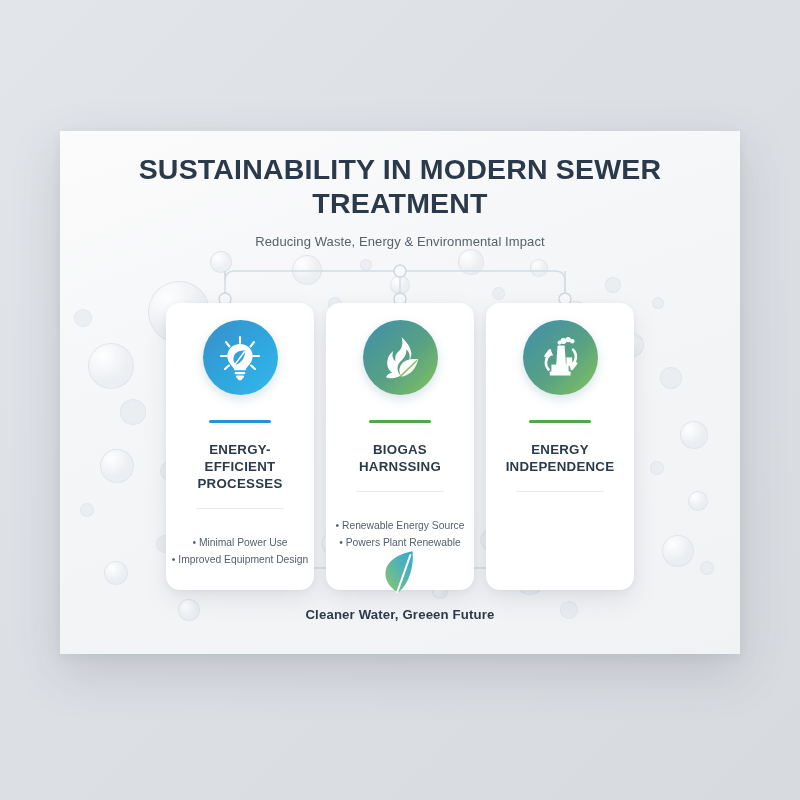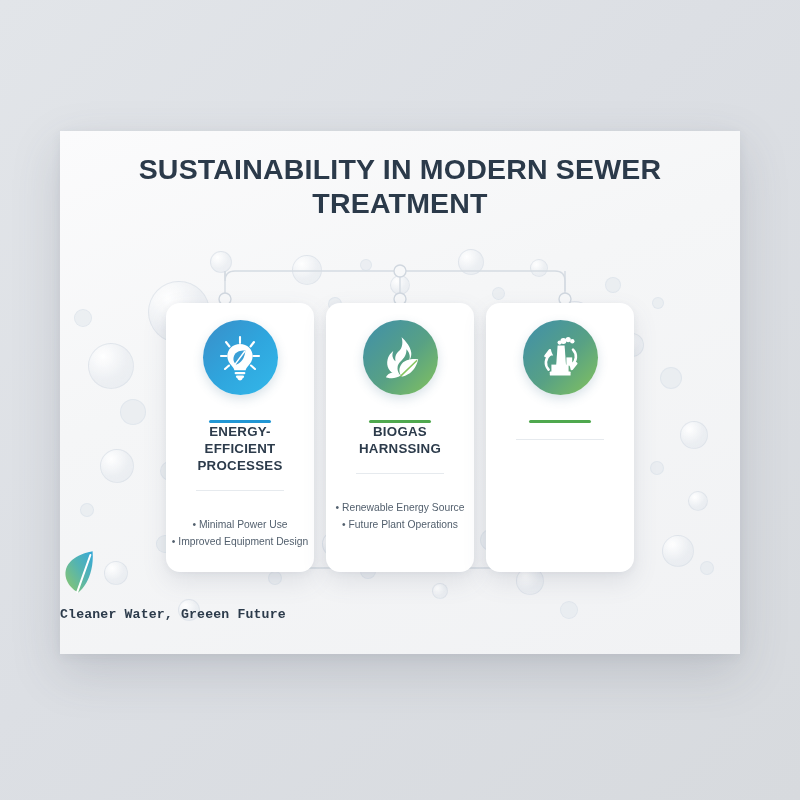--- a/index.html
+++ b/index.html
@@ -126,21 +126,21 @@
   .icon-circle svg { display: block; }
 
   .accent-bar {
     width: 62px;
     height: 3px;
     border-radius: 2px;
     margin-top: 25px;
   }
 
   .card-title {
-    margin-top: 0;
+    margin-top: 18px;
     font-size: 13.3px;
     font-weight: bold;
     color: #2c3b4b;
     text-align: center;
     line-height: 1.28;
     letter-spacing: 0.25px;
     text-transform: uppercase;
   }
 
   .card-divider {
@@ -167,22 +167,21 @@
   }
 
   
   #footer {
     position: absolute;
     left: 0; right: 0;
     top: 418px;
     z-index: 4;
     display: flex;
     flex-direction: column;
-    align-items: flex-start;
-    font-family: Liberation Mono, monospace;
+    align-items: center;
   }
   #footer-leaf { display: block; }
   #footer-text {
     margin-top: 12px;
     font-size: 13.2px;
     font-weight: bold;
     color: #2c3b4b;
     letter-spacing: 0.15px;
   }
 </style>
@@ -233,20 +232,21 @@
     <div class="bub flat" style="left:96px; top:404px; width:18px; height:18px;"></div>
     <div class="bub" style="left:44px;  top:430px; width:24px; height:24px;"></div>
     <div class="bub flat" style="left:20px; top:372px; width:14px; height:14px;"></div>
     <div class="bub" style="left:372px; top:452px; width:16px; height:16px;"></div>
     <div class="bub flat" style="left:500px;top:470px; width:18px; height:18px;"></div>
     <div class="bub" style="left:118px; top:468px; width:22px; height:22px;"></div>
   </div>
 
   <div id="header">
     <div id="title">SUSTAINABILITY IN MODERN SEWER TREATMENT</div>
+    <div id="subtitle">Reducing Waste, Energy &amp; Environmental Impact</div>
   </div>
 
   <svg id="connector-top" viewBox="0 0 680 523" xmlns="http://www.w3.org/2000/svg">
     <path class="conn-line" d="M 165 140 L 165 150 Q 165 140 175 140 L 330 140 L 495 140 Q 505 140 505 150 L 505 160"></path>
     <path class="conn-line" d="M 165 140 L 165 165"></path>
     <path class="conn-line" d="M 505 140 L 505 165"></path>
     <path class="conn-line" d="M 340 140 L 340 165"></path>
     <circle class="conn-node" cx="165" cy="168" r="6"></circle>
     <circle class="conn-node" cx="340" cy="168" r="6"></circle>
     <circle class="conn-node" cx="505" cy="168" r="6"></circle>
@@ -308,21 +308,21 @@
           <path d="M41.6 27.8 L25.9 42.9" stroke="#86c55e" stroke-width="1.5" stroke-linecap="round" fill="none"></path>
           <path d="M25.8 42.6 C25.8 42.6 20.4 38.8 15.8 40.0 C12.4 40.9 11.0 44.2 11.0 44.2
                    C11.0 44.2 18.6 47.4 25.8 42.6 Z" fill="#ffffff"></path>
         </svg>
       </div>
       <div class="accent-bar" style="background:#4fa84e;"></div>
       <div class="card-title">BIOGAS HARNSSING</div>
       <div class="card-divider"></div>
       <ul class="bullets">
         <li>Renewable Energy Source</li>
-        <li>Future Plant Operations</li>
+        <li>Powers Plant Renewable</li>
       </ul>
     </div>
 
     <div class="card">
       <div class="icon-circle" style="background: linear-gradient(135deg, #3f8fab 0%, #58a184 55%, #84c45c 100%);">
         <svg width="50" height="50" viewBox="0 0 50 50">
 
           <g fill="#ffffff">
             <circle cx="28.4" cy="8.0" r="3.0"></circle>
             <circle cx="33.2" cy="6.6" r="2.6"></circle>
@@ -341,20 +341,21 @@
           <path d="M13.6 36.6 C9.4 32.0 10.2 25.2 14.9 21.8 L14.9 17.4 L10.5 23.0
                    L14.9 21.8" fill="none" stroke="#ffffff" stroke-width="2.6" stroke-linecap="round" stroke-linejoin="round"></path>
           <path d="M15.0 16.0 L10.1 22.6 L18.2 22.6 Z" fill="#ffffff"></path>
 
           <path d="M38.0 16.6 C42.4 21.2 41.6 28.2 36.8 31.6 L36.8 36.0 L41.2 30.4
                    L36.8 31.6" fill="none" stroke="#ffffff" stroke-width="2.6" stroke-linecap="round" stroke-linejoin="round"></path>
           <path d="M36.6 37.2 L41.6 30.6 L33.5 30.6 Z" fill="#ffffff"></path>
         </svg>
       </div>
       <div class="accent-bar" style="background:#4fa84e;"></div>
+      <div class="card-title">ENERGY INDEPENDENCE</div>
       <div class="card-divider"></div>
     </div>
 
   </div>
 
   <div id="footer">
     <svg id="footer-leaf" width="40" height="46" viewBox="0 0 40 46">
       <defs>
         <linearGradient id="leafGrad" x1="0" y1="1" x2="1" y2="0">
           <stop offset="0%" stop-color="#8cc76a"></stop>

